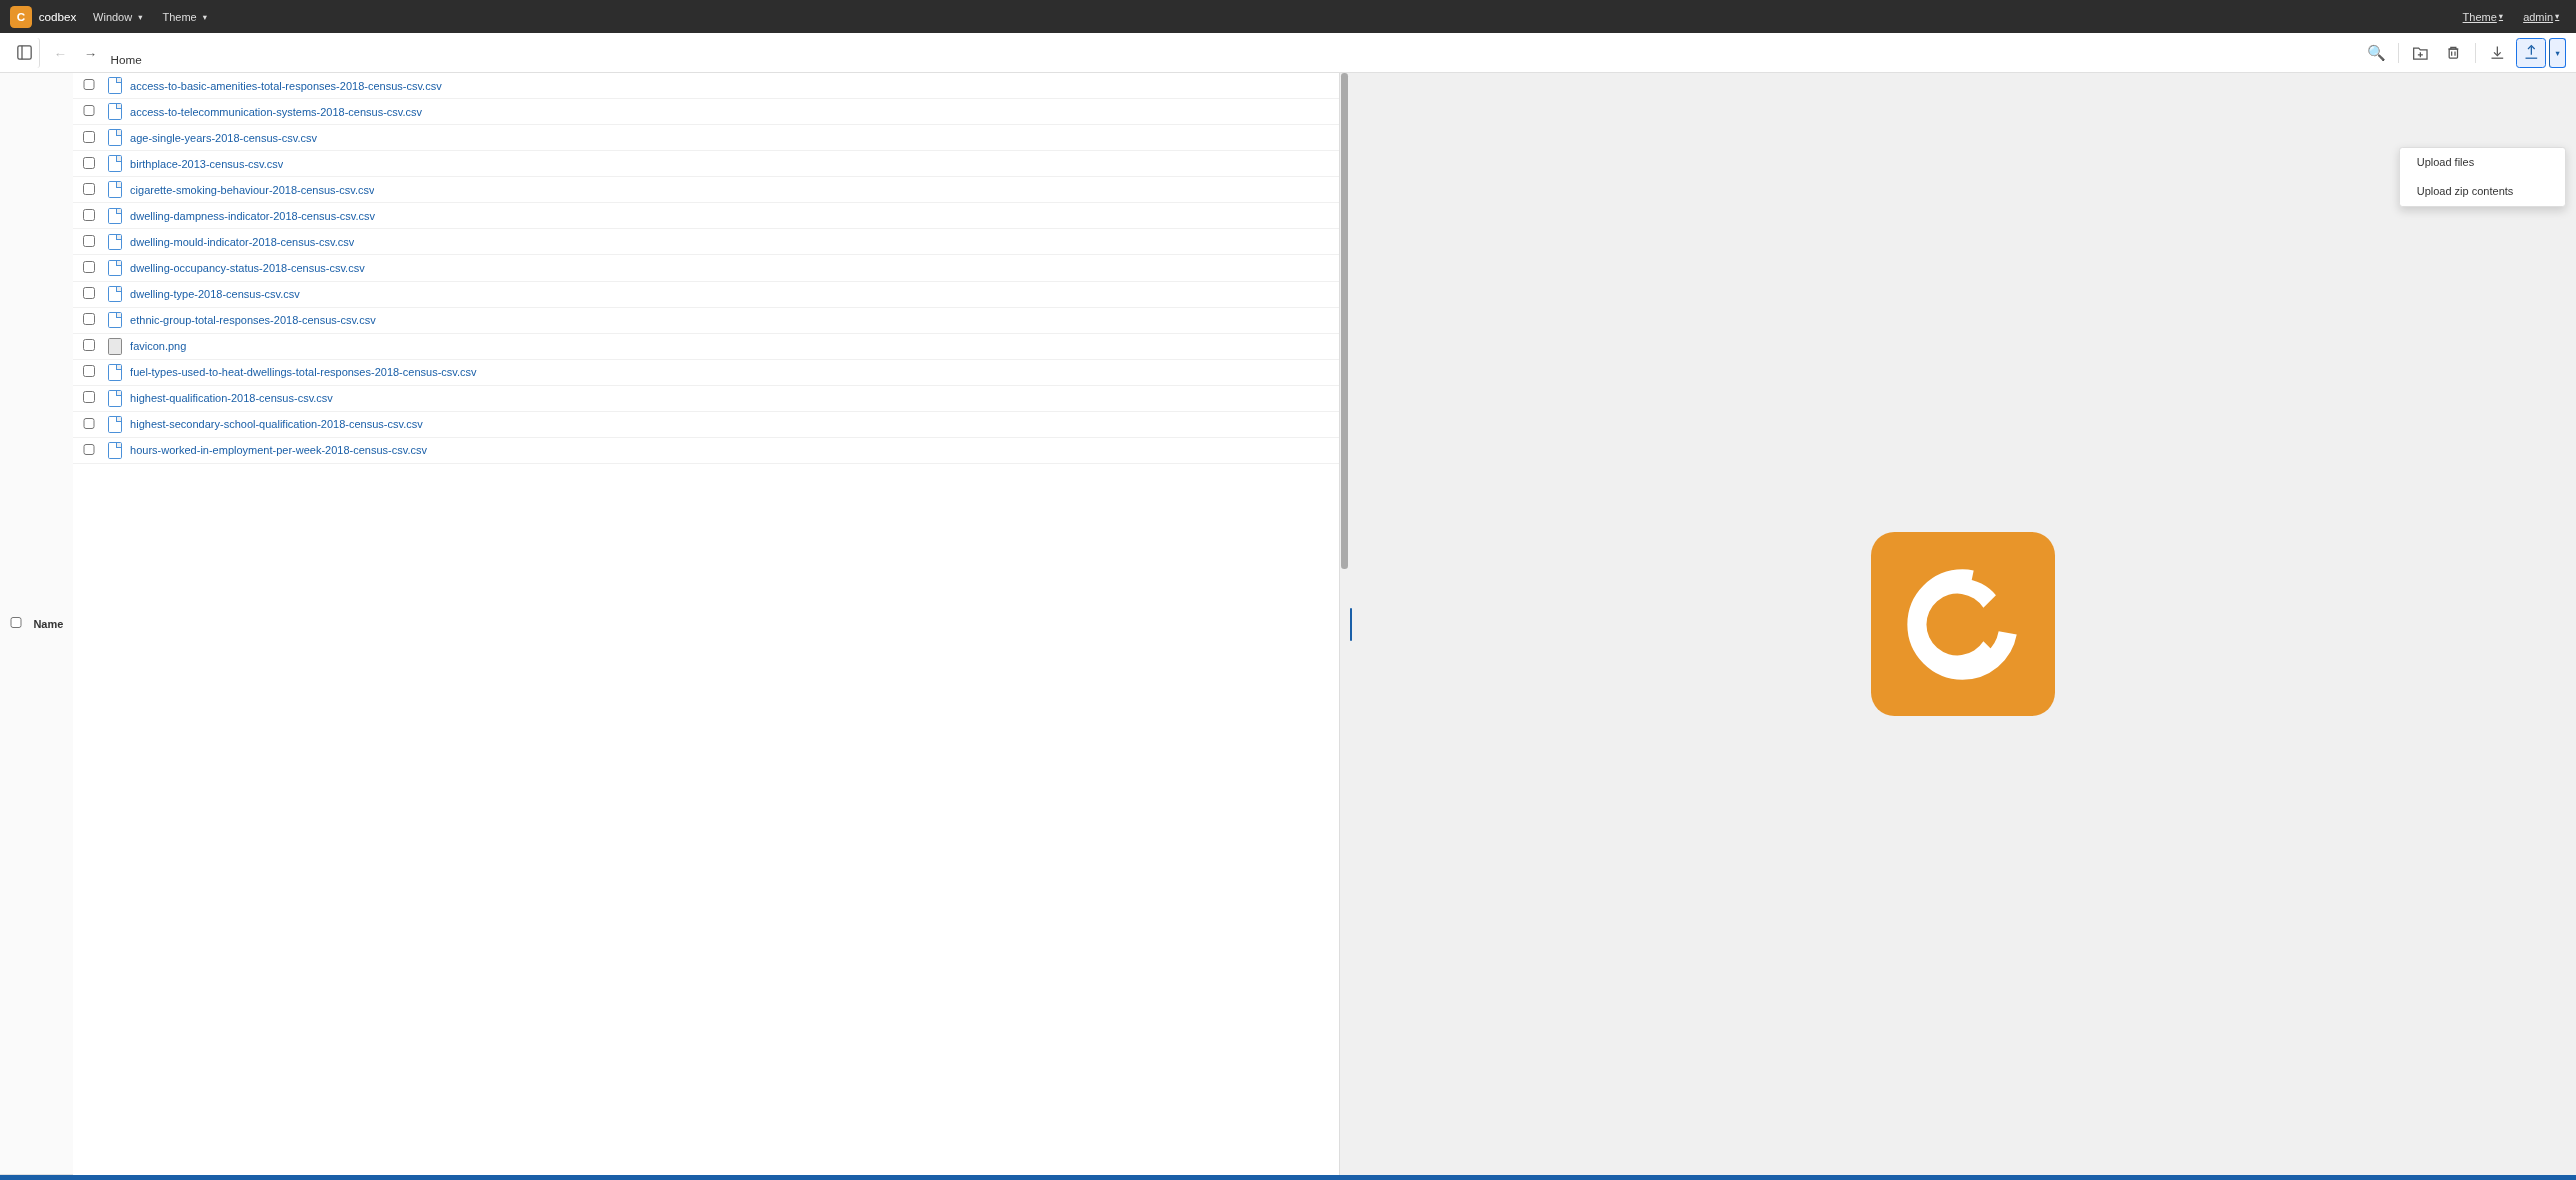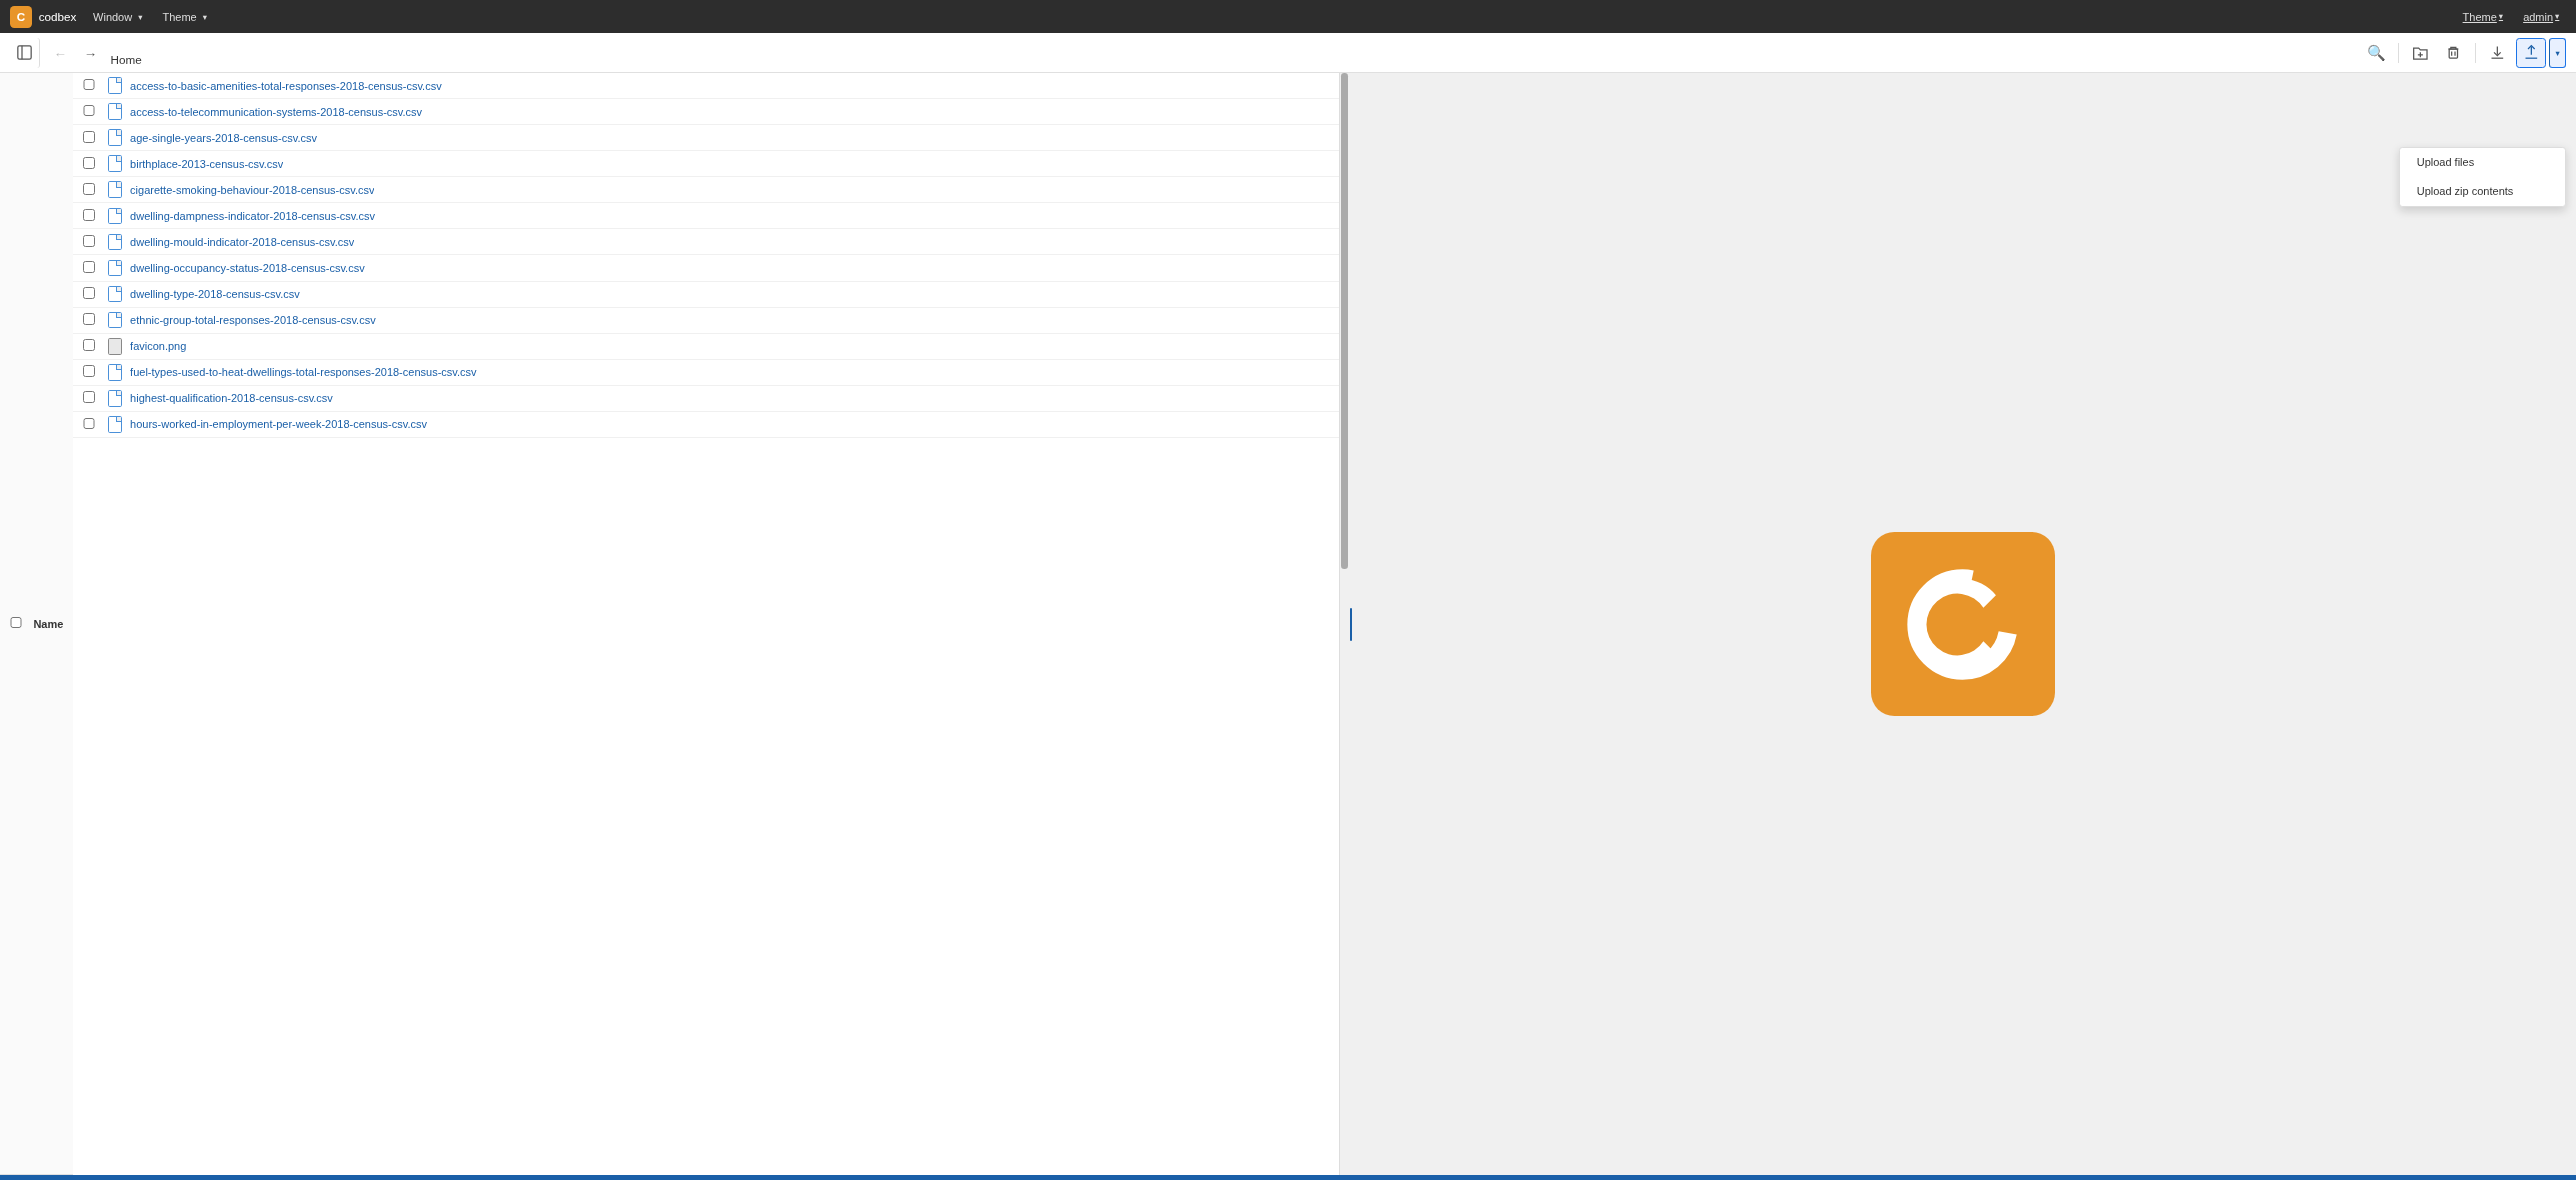--- a/index.html
+++ b/index.html
@@ -450,20 +450,29 @@
           </div>
       <span class="file-item-name">highest-qualification-2018-census-csv.csv</span>
     </div>
         <div class="file-item">
       <div class="file-item-checkbox">
         <input type="checkbox" style="">
       </div>
       <div class="file-item-icon">
             <div class="file-icon-csv"></div>
           </div>
+      <span class="file-item-name">highest-secondary-school-qualification-2018-census-csv.csv</span>
+    </div>
+        <div class="file-item">
+      <div class="file-item-checkbox">
+        <input type="checkbox" style="">
+      </div>
+      <div class="file-item-icon">
+            <div class="file-icon-csv"></div>
+          </div>
       <span class="file-item-name">hours-worked-in-employment-per-week-2018-census-csv.csv</span>
     </div>
       </div>
   </div>
 
   <div class="scrollbar-area">
     <div class="scrollbar-thumb"></div>
   </div>
 
   <div class="preview-pane">

